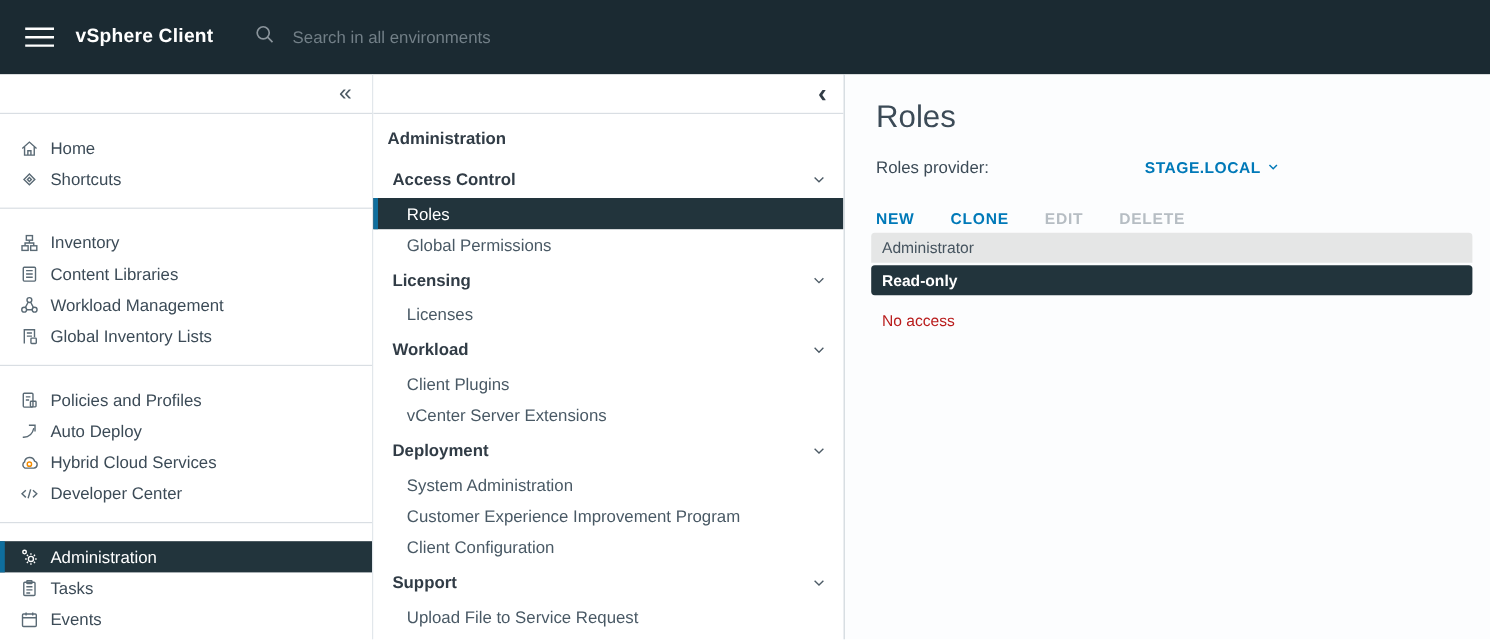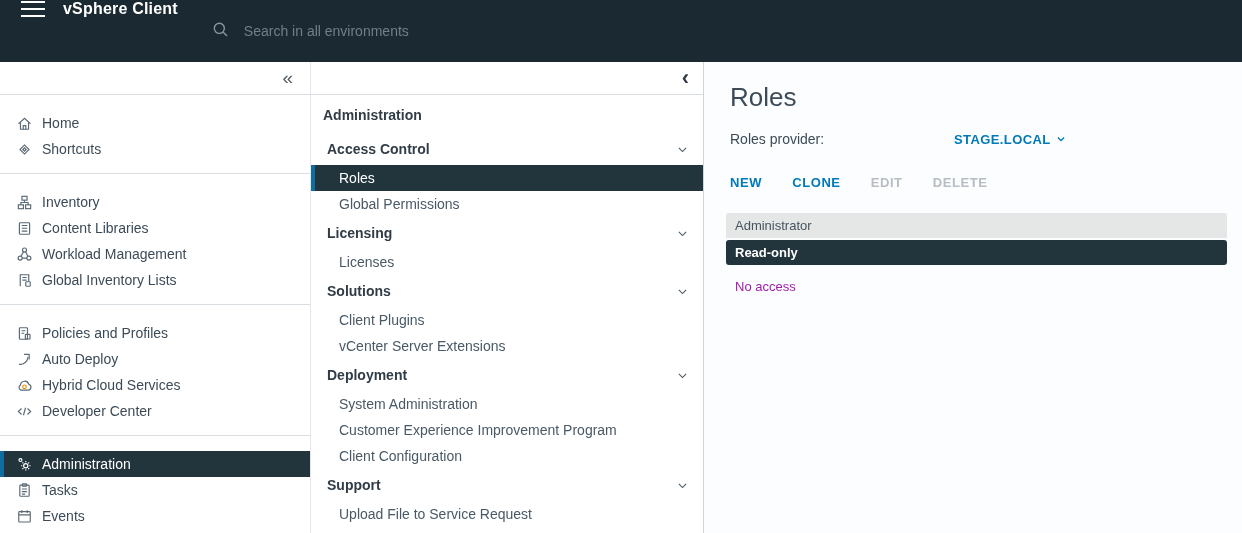--- a/index.html
+++ b/index.html
@@ -1,20 +1,20 @@
 <!DOCTYPE html>
 <html><head>
 <meta charset="utf-8">
 <style>
   * { margin:0; padding:0; box-sizing:border-box; }
   html,body { width:1242px; height:533px; overflow:hidden; background:#fff;
     font-family:"Liberation Sans", sans-serif; }
 
   
-  .topbar { height:62px; background:#1b2a32; display:flex; padding-left:20px; }
+  .topbar { height:62px; background:#1b2a32; display:flex; align-items:center; padding-left:20px; }
   .hamburger { background:none; border:none; cursor:pointer; margin-right:17px; display:flex; }
   .brand { color:#fff; font-size:16px; font-weight:700; letter-spacing:.2px; margin-right:34px; white-space:nowrap; }
   .search { display:flex; align-items:center; gap:15px; }
   .search input { background:transparent; border:none; outline:none; color:#cfd6da; font-size:14px; width:280px;
     font-family:"Liberation Sans", sans-serif; }
   .search input::placeholder { color:#727f87; opacity:1; }
 
   
   .app { display:flex; height:471px; }
 
@@ -54,25 +54,25 @@
   .provider-label { width:224px; font-size:14px; color:#3c4b57; }
   .provider-value { background:none; border:none; cursor:pointer; color:#0079b8; font-weight:700;
     font-size:13px; letter-spacing:.4px; display:flex; align-items:center; gap:5px;
     font-family:Liberation Sans, sans-serif; }
   .provider-value .chev { color:#0079b8; display:flex; }
   .provider-value .chev svg { width:10px; height:10px; }
   .actions { margin:28px 0 0 4px; display:flex; gap:30px; }
   .act { background:none; border:none; padding:0; cursor:pointer; font-size:13px; font-weight:700;
     letter-spacing:.6px; color:#0079b8; font-family:"Liberation Sans", sans-serif; }
   .act.disabled { color:#b6bdc3; cursor:default; }
-  .roles-list { margin-top:23px; }
+  .roles-list { margin-top:4px; }
   .role-row { height:25px; line-height:25px; font-size:13px; padding-left:9px; color:#46545f; cursor:pointer; }
   .role-row.gray { background:#e5e6e6; border-radius:3px 3px 0 0; }
   .role-row.selected { background:#22343c; color:#fff; border-radius:3px; margin-top:2px; font-weight:600; }
-  .role-row.link { color:#a21caf; margin-top:9px; background:transparent; }
+  .role-row.link { color:#b91c1c; margin-top:9px; background:transparent; }
 </style>
 </head>
 <body>
 
 <header class="topbar">
   <button class="hamburger">
     <svg width="26" height="18" viewBox="0 0 26 18">
         <g stroke="#fff" stroke-width="2">
           <path d="M1 2h24M1 9h24M1 16h24"></path>
         </g>
@@ -259,21 +259,21 @@
         <span>Licensing</span>
         <span class="chev">
             <svg viewBox="0 0 16 16" fill="none" stroke="currentColor" stroke-width="1.4">
               <path d="m3.5 6 4.5 4.5L12.5 6"></path>
             </svg>
           </span>
       </div>
       <div class="tree-item">Licenses</div>
 
       <div class="tree-section">
-        <span>Solutions</span>
+        <span>Workload</span>
         <span class="chev">
             <svg viewBox="0 0 16 16" fill="none" stroke="currentColor" stroke-width="1.4">
               <path d="m3.5 6 4.5 4.5L12.5 6"></path>
             </svg>
           </span>
       </div>
       <div class="tree-item">Client Plugins</div>
       <div class="tree-item">vCenter Server Extensions</div>
 
       <div class="tree-section">

